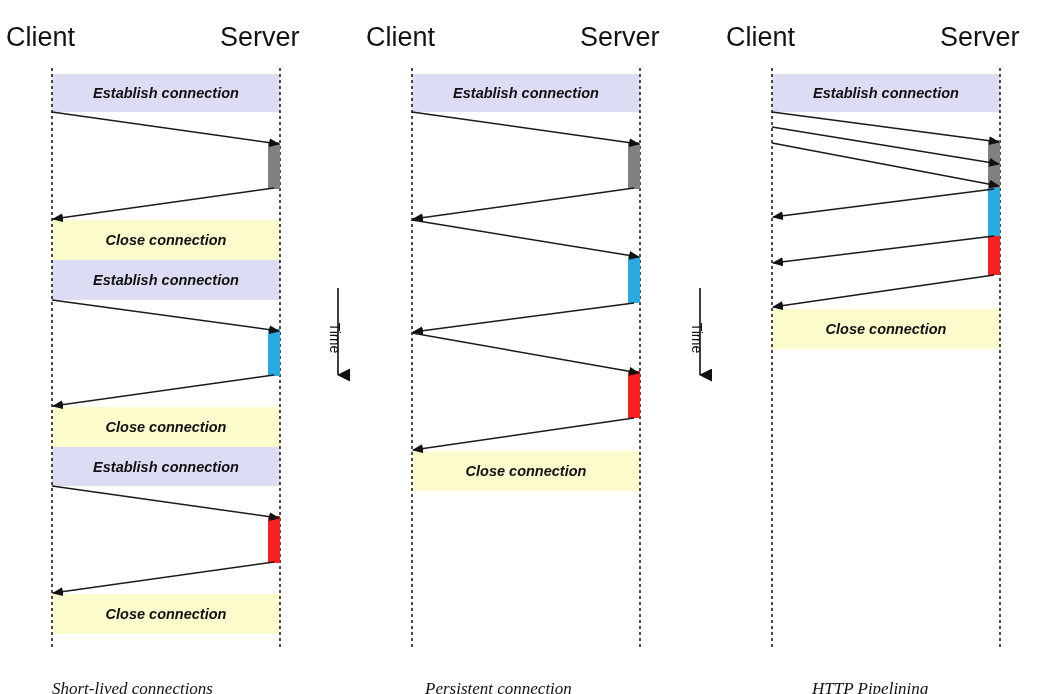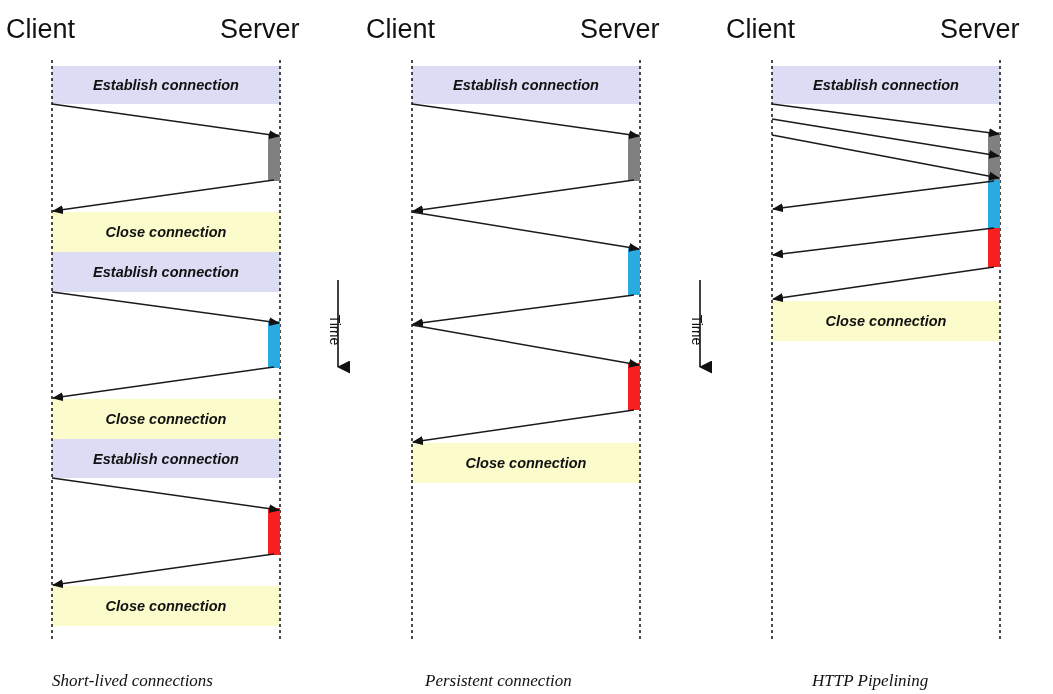--- a/index.html
+++ b/index.html
@@ -1,21 +1,21 @@
 <!DOCTYPE html>
 <html><head>
 <meta charset="utf-8">
 <style>
   html,body{margin:0;padding:0;background:#ffffff;}
   body{
     width:1053px;height:694px;
     font-family:"Liberation Sans","DejaVu Sans",sans-serif;
     overflow:hidden;position:relative;
   }
-  #stage{position:absolute;left:0;top:8px;width:1053px;height:604px;}
+  #stage{position:absolute;left:0;top:16px;width:1053px;height:604px;}
   svg.diagram{display:block;width:1053px;height:694px;}
 
   .col-title{
     font-size:27px;fill:#111111;font-family:"Liberation Sans","DejaVu Sans",sans-serif;
     font-weight:400;
   }
   .caption{
     font-size:17px;fill:#111111;font-style:italic;
     font-family:"Liberation Serif","DejaVu Serif",serif;
   }

